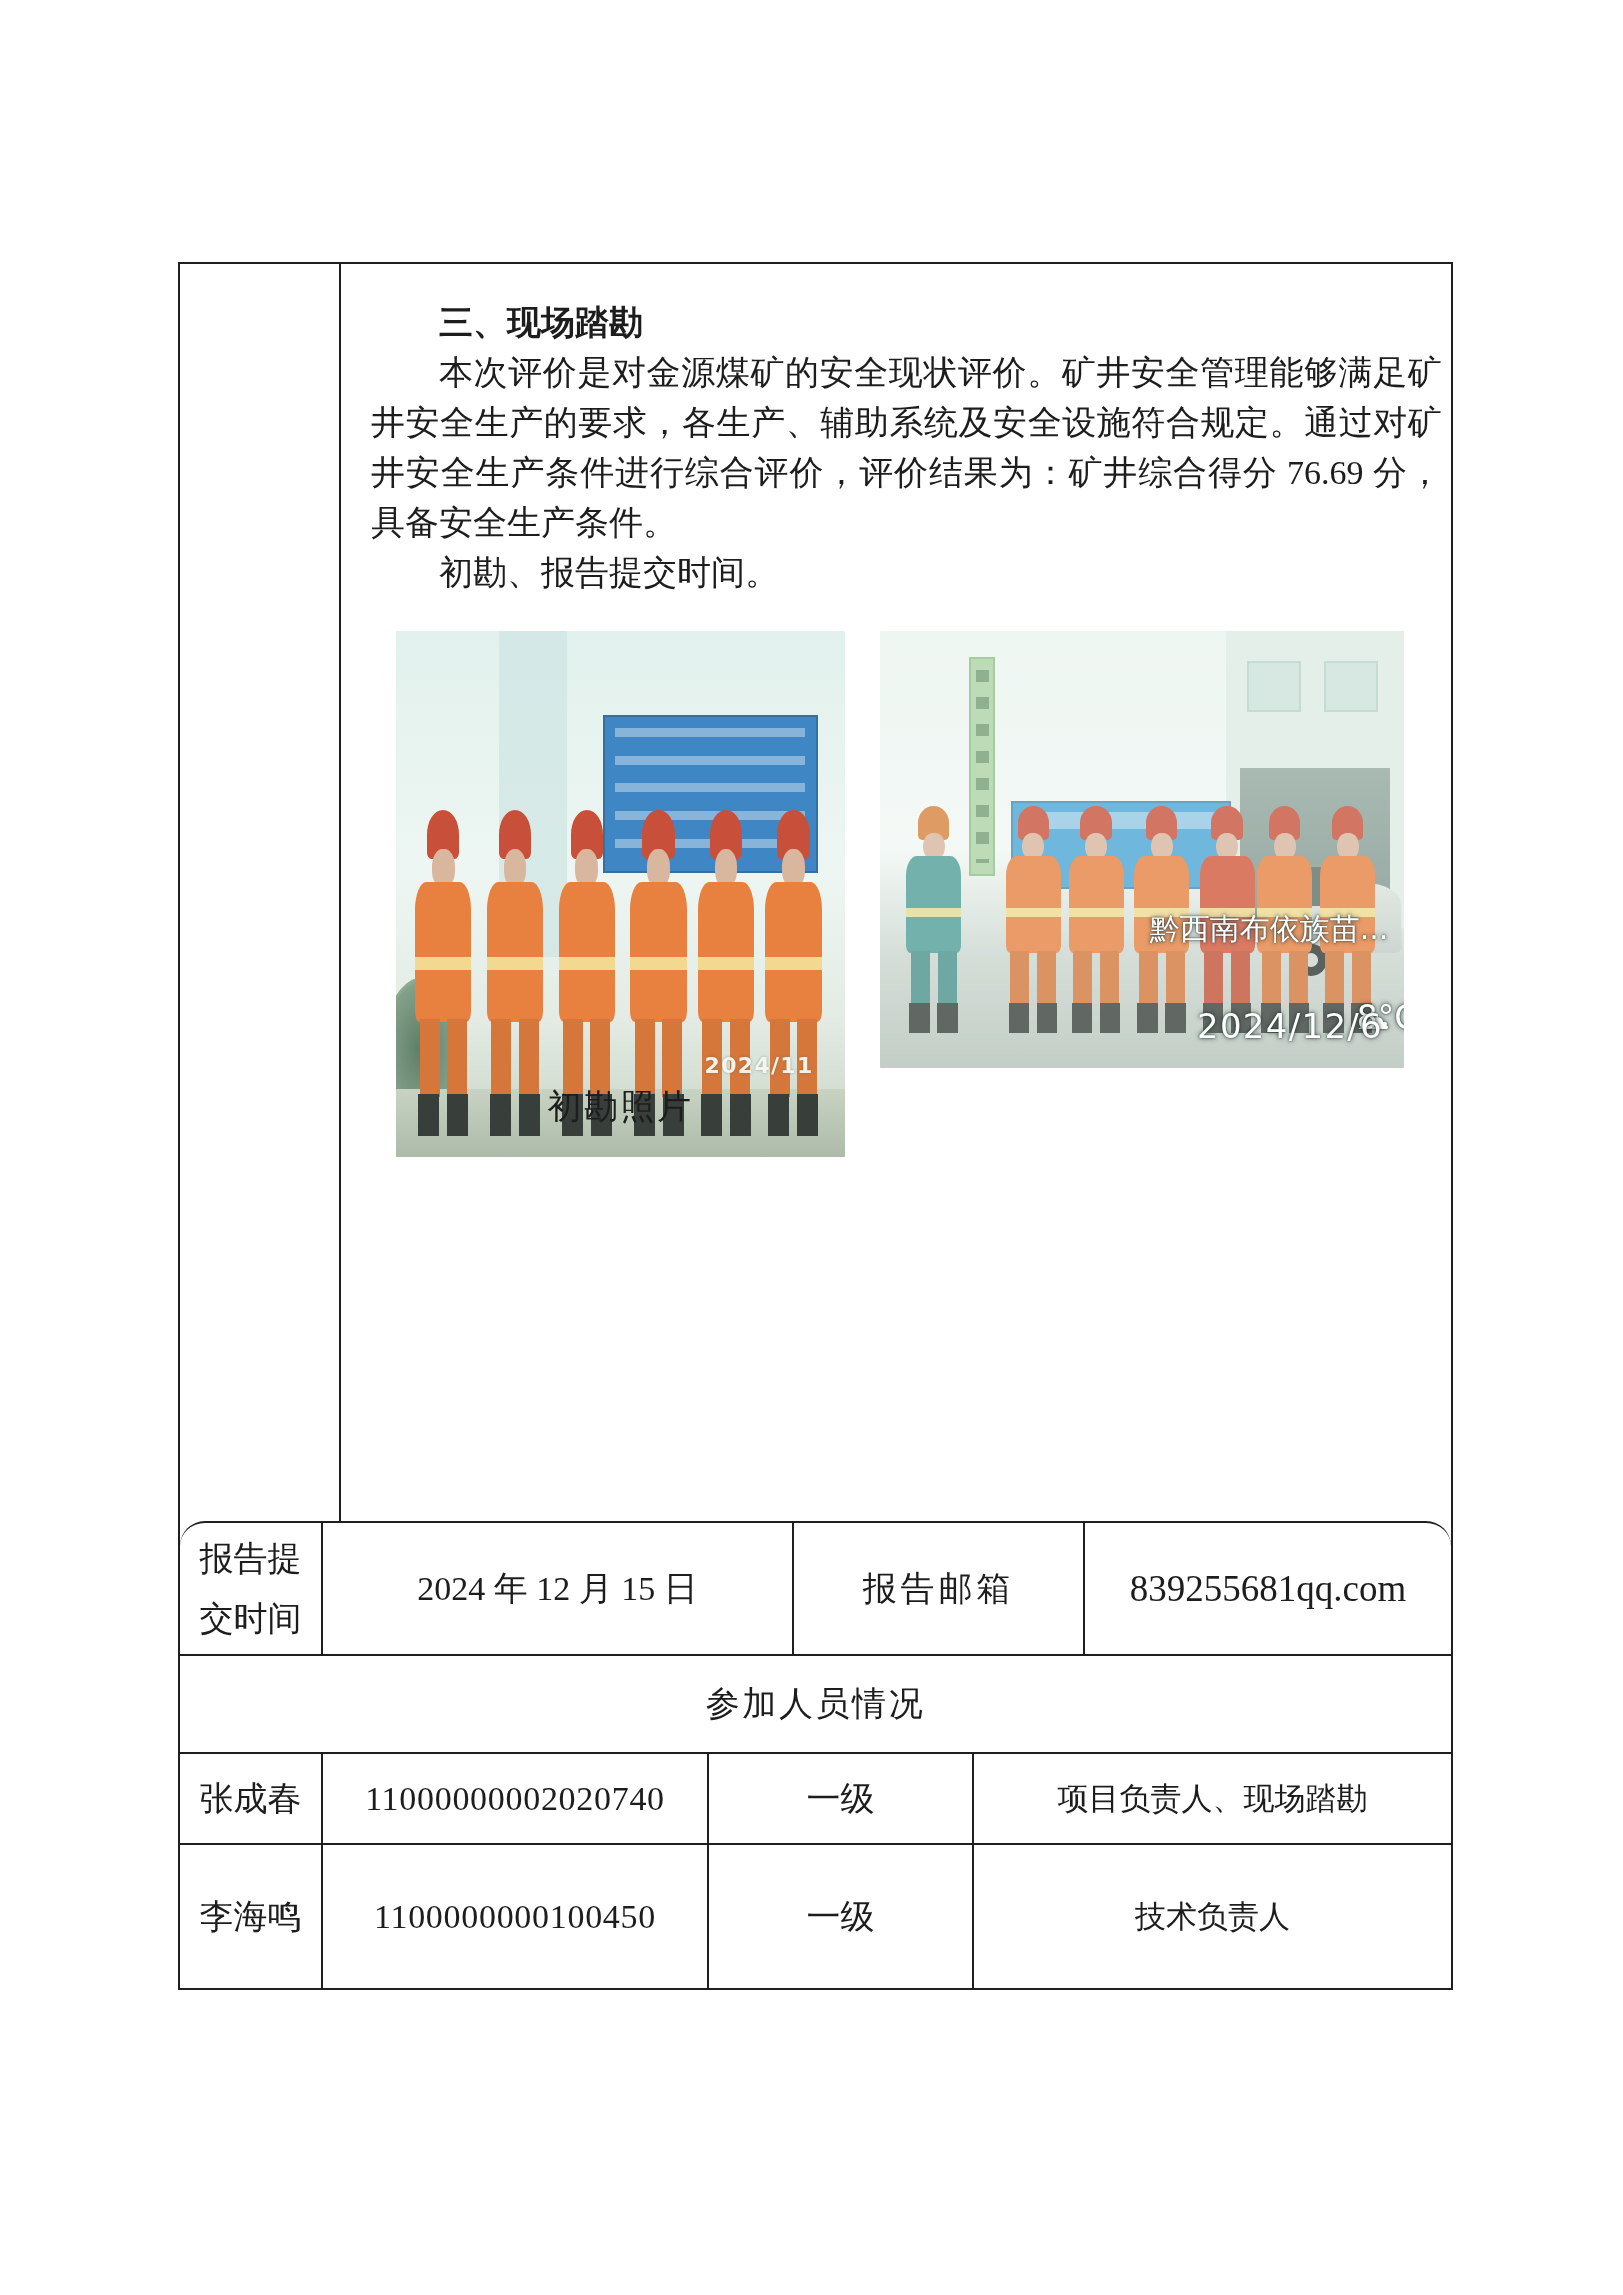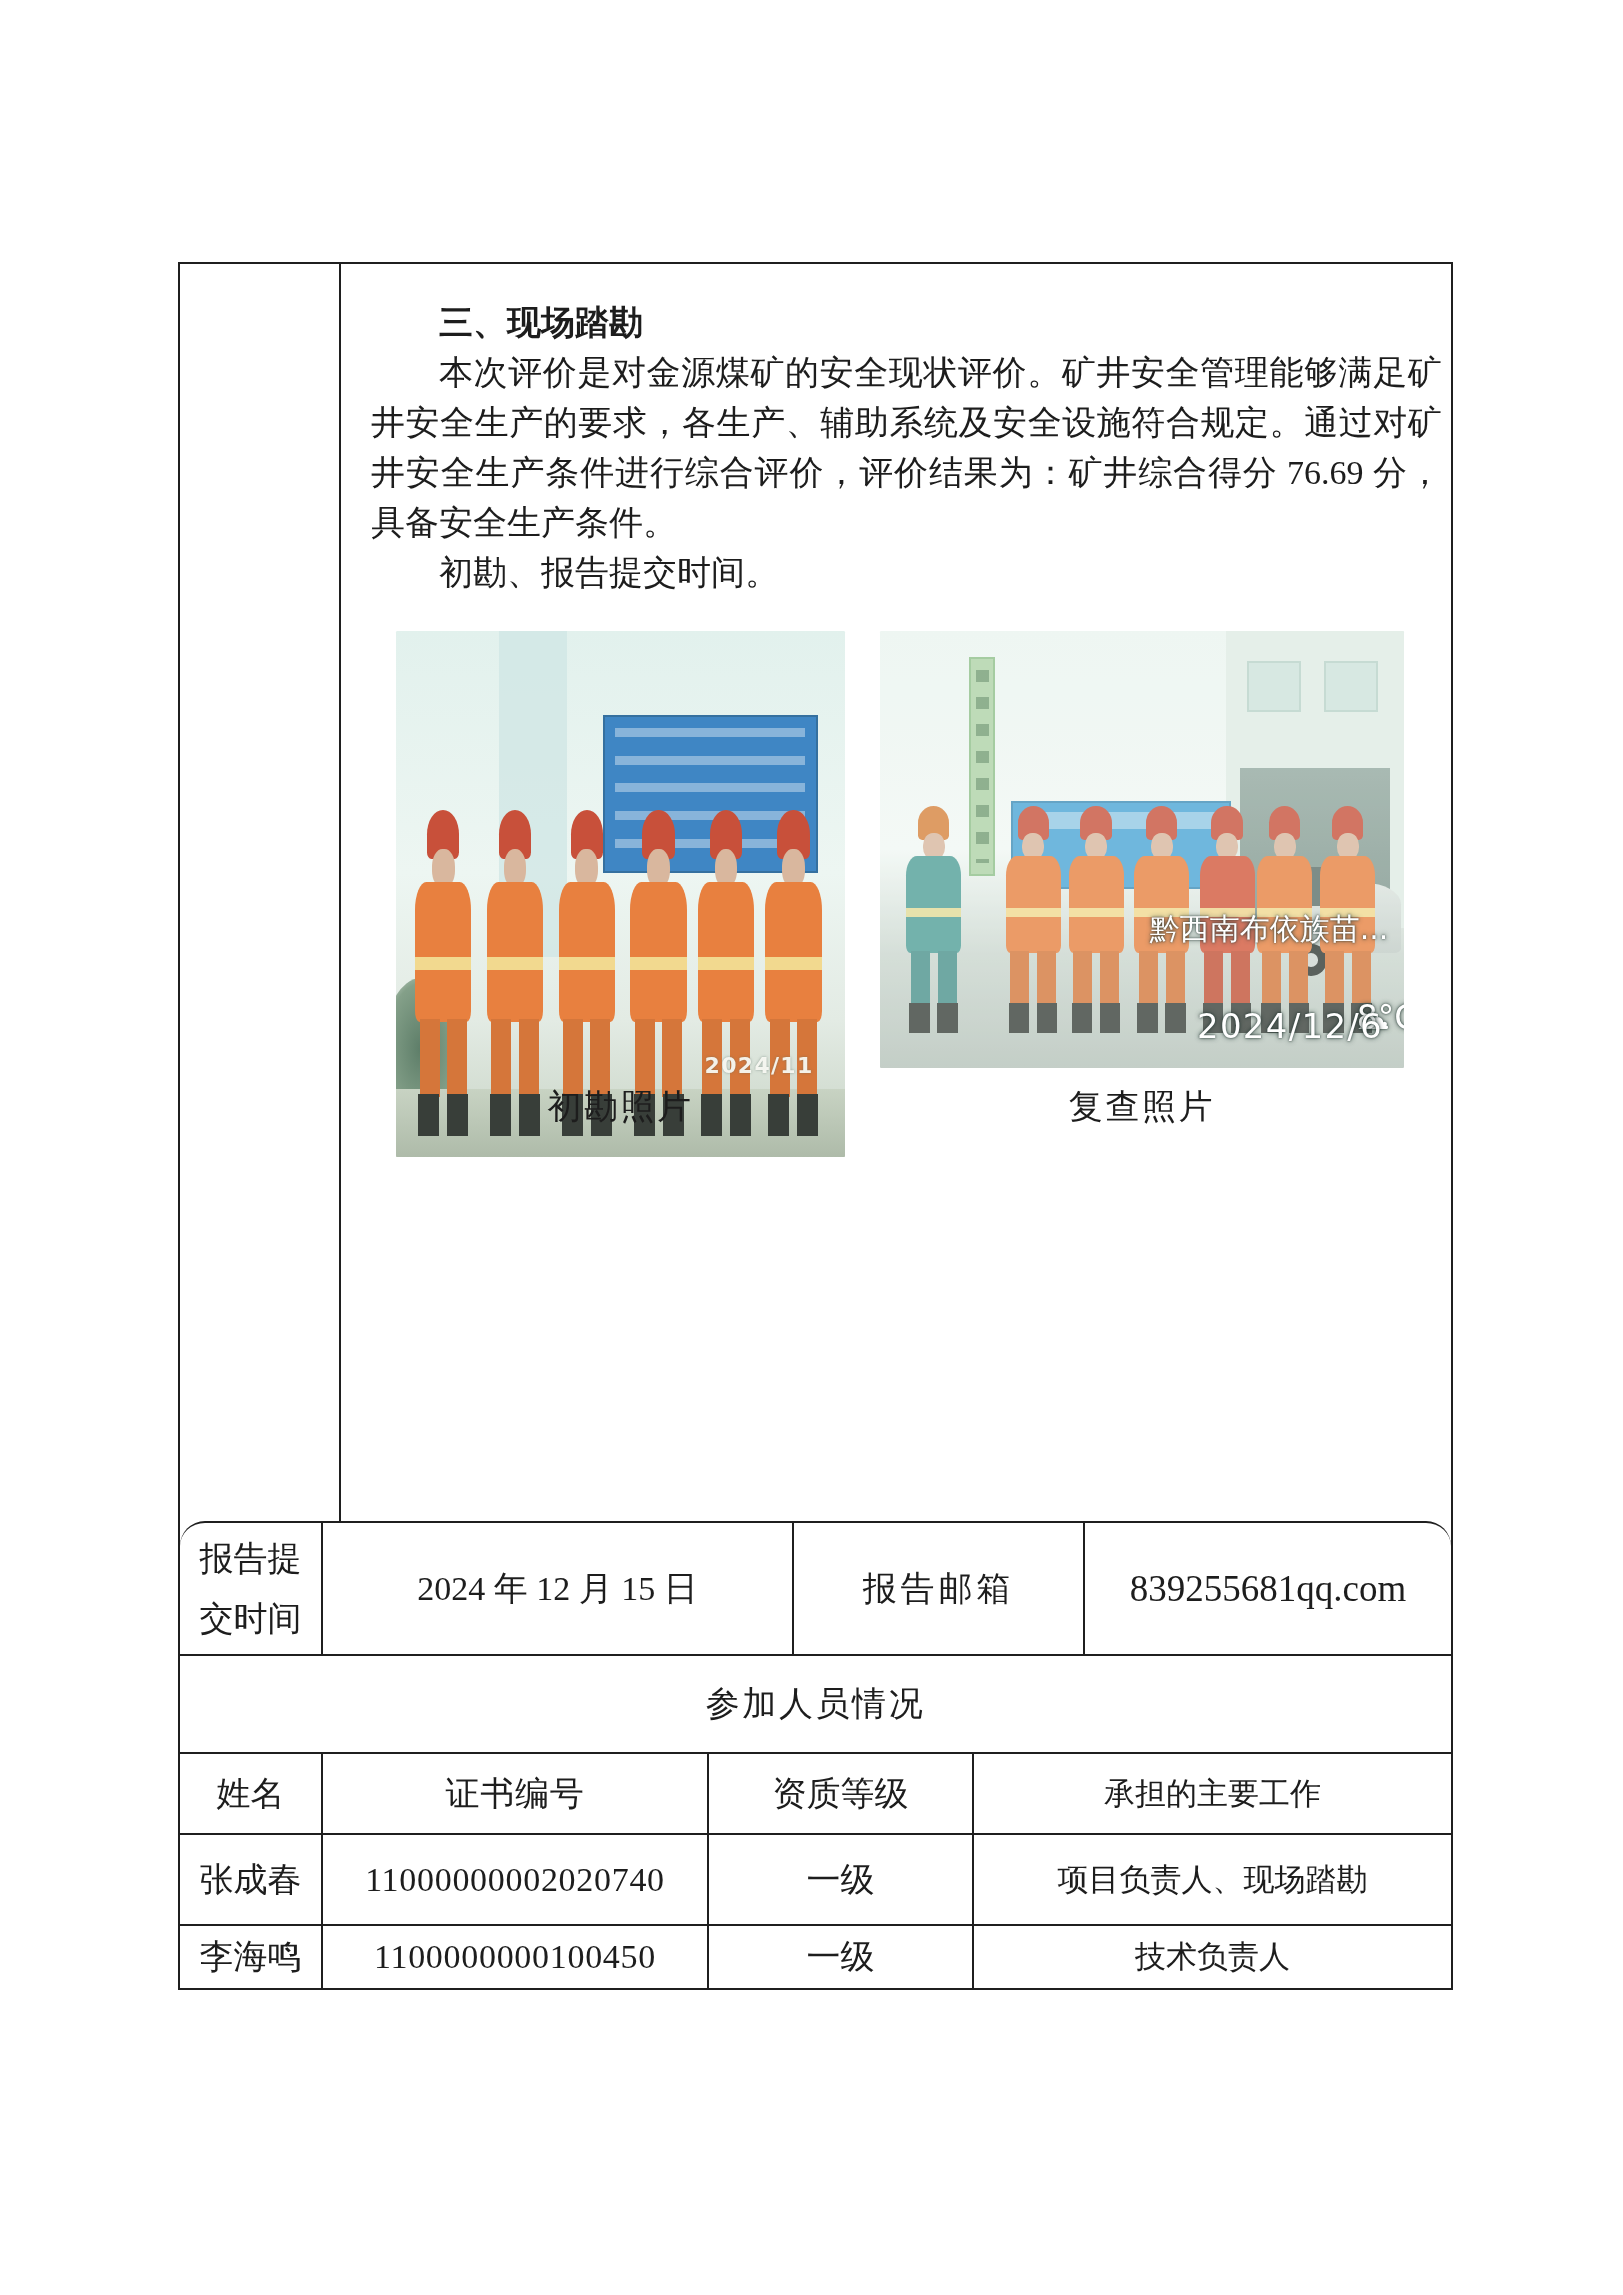--- a/index.html
+++ b/index.html
@@ -266,42 +266,35 @@
             <div class="p2-overlay p2-temp">
                 <span>☁</span> 
                 <span>8°C</span>
               </div>
             <div class="p2-overlay p2-date">2024/12/6</div>
           </div>
         </div>
 
         <div class="captions">
           <div class="cap cap1">初勘照片</div>
-          <div class="cap cap2">复查照片</div>
         </div>
       </div>
     </div>
 
     <div class="row row-submit">
       <div class="cell c1 center">报告提交时间</div>
       <div class="cell c2 center">2024 年 12 月 15 日</div>
       <div class="cell c3 center">报告邮箱</div>
       <div class="cell c4 center">839255681qq.com</div>
     </div>
 
     <div class="row row-section">
       <div class="cell full center">参加人员情况</div>
     </div>
 
-    <div class="row row-head cols4">
-      <div class="cell c1 center">姓名</div>
-      <div class="cell c2 center">证书编号</div>
-      <div class="cell c3 center">资质等级</div>
-      <div class="cell c4 center">承担的主要工作</div>
-    </div>
 
     <div class="row row-r1 cols4">
       <div class="cell c1 center">张成春</div>
       <div class="cell c2 center">11000000002020740</div>
       <div class="cell c3 center">一级</div>
       <div class="cell c4 center">项目负责人、现场踏勘</div>
     </div>
 
     <div class="row row-r2 cols4">
       <div class="cell c1 center">李海鸣</div>

